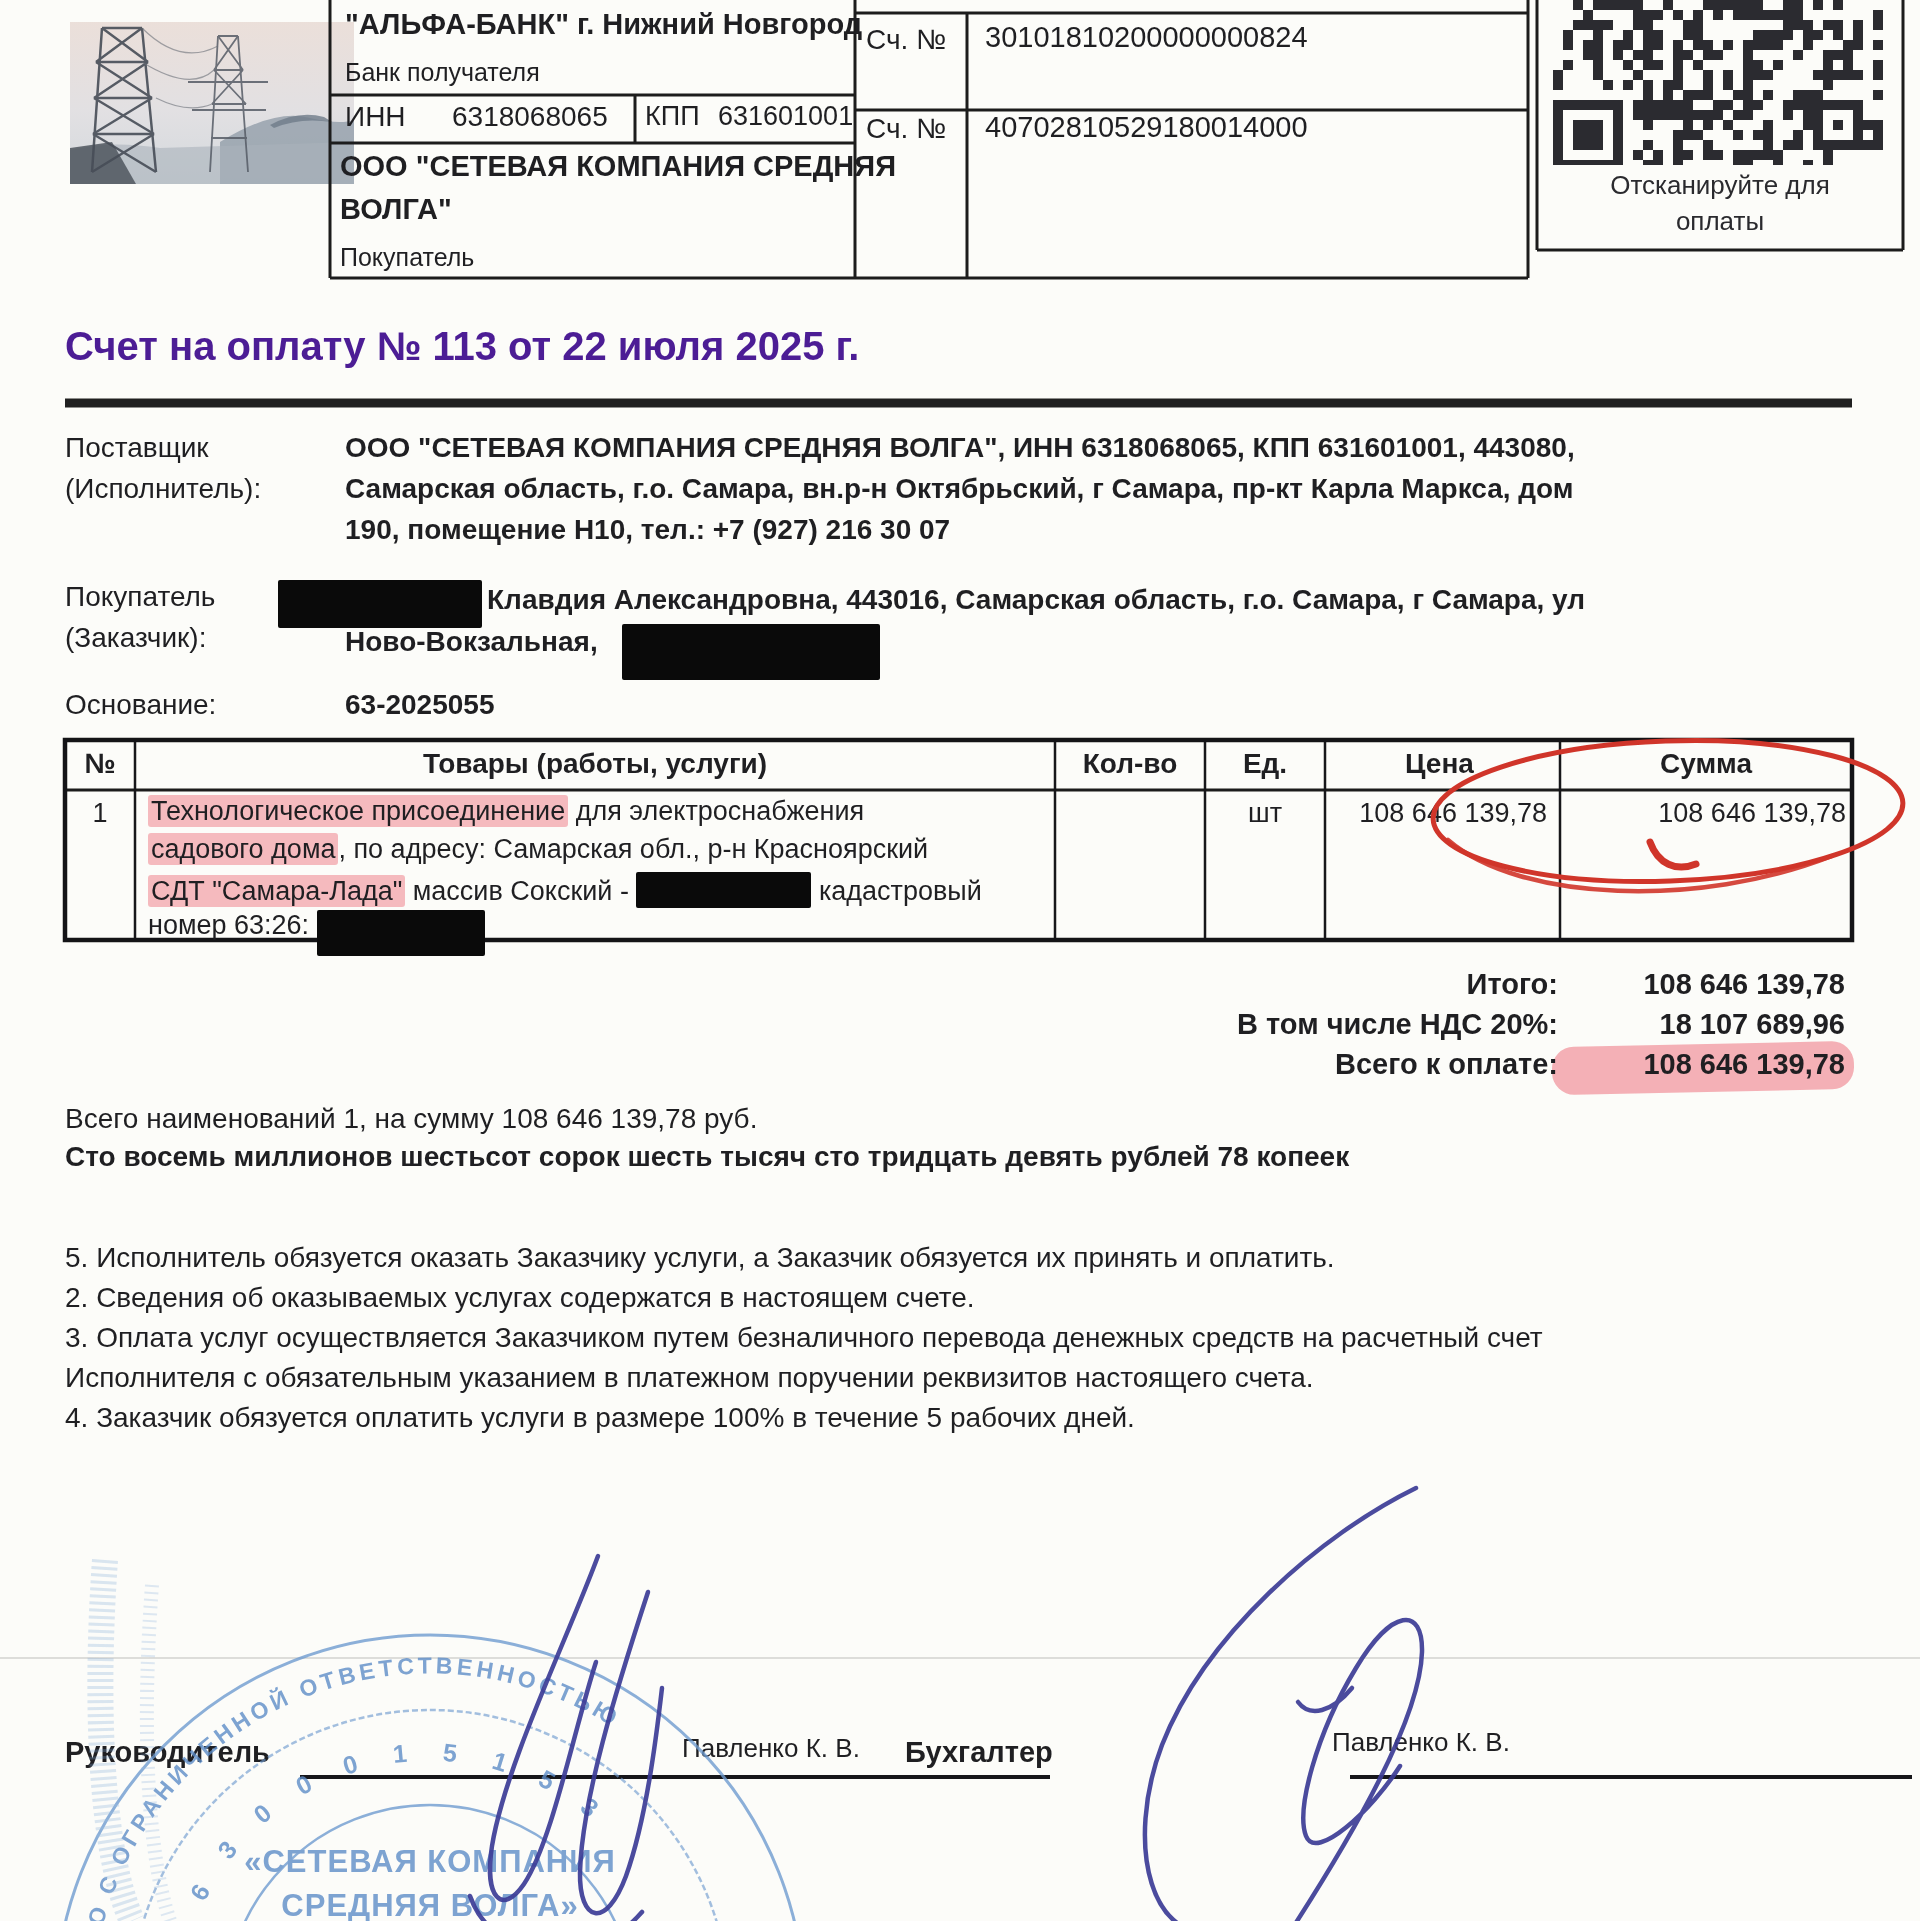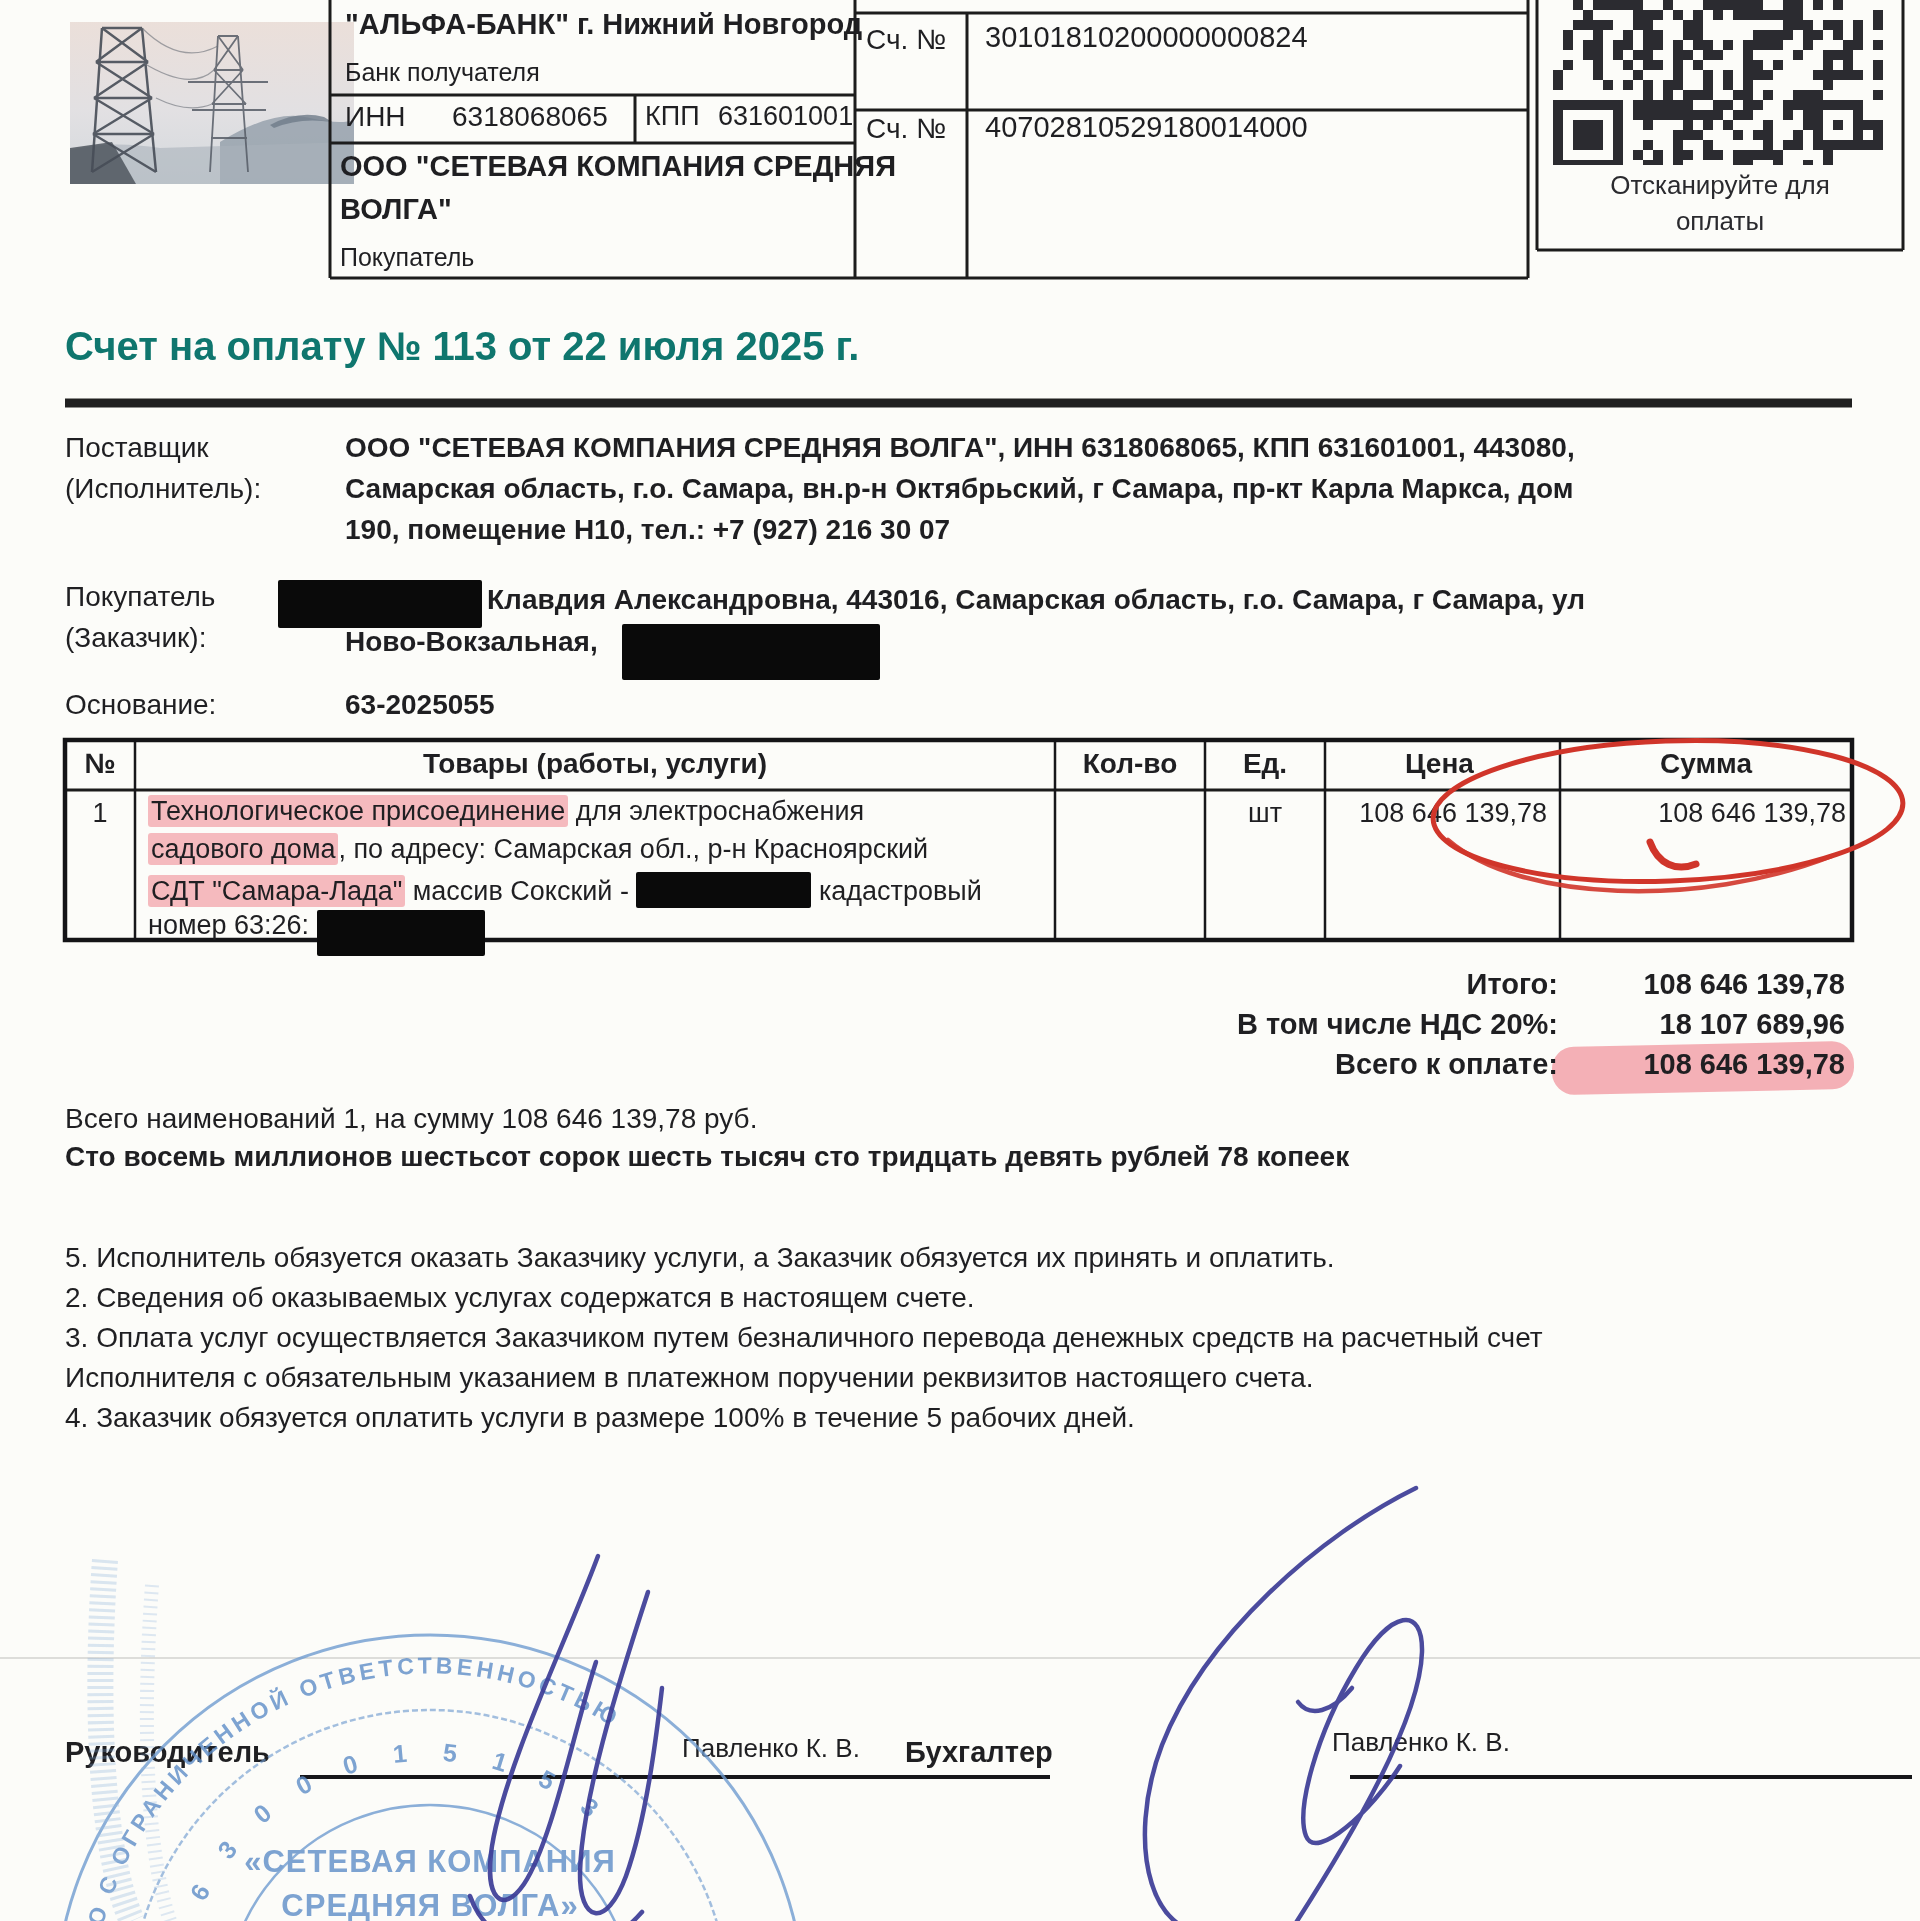--- a/index.html
+++ b/index.html
@@ -315,21 +315,21 @@
       <rect x="0" y="100" width="70" height="70" fill="#2b2b30"></rect>
       <rect x="10" y="110" width="50" height="50" fill="#fcfcf9"></rect>
       <rect x="20" y="120" width="30" height="30" fill="#2b2b30"></rect>
       <rect x="260" y="100" width="50" height="50" fill="#2b2b30"></rect>
       <rect x="270" y="110" width="30" height="30" fill="#fcfcf9"></rect>
       <rect x="280" y="120" width="10" height="10" fill="#2b2b30"></rect>
     </svg>
   <div class="abs c" style="left:1545px;top:170px;width:350px;font-size:26px;color:#2a2a2e;">Отсканируйте для</div>
   <div class="abs c" style="left:1545px;top:206px;width:350px;font-size:26px;color:#2a2a2e;">оплаты</div>
 
-  <div class="abs b" style="left:65px;top:324px;font-size:40px;color:#0f766e;text-align:center;">Счет на оплату № 113 от 22 июля 2025 г.</div>
+  <div class="abs b" style="left:65px;top:324px;font-size:40px;color:#4c1d95;text-align:center;">Счет на оплату № 113 от 22 июля 2025 г.</div>
 
   <div class="abs" style="left:65px;top:432px;font-size:28px;">Поставщик</div>
   <div class="abs" style="left:65px;top:473px;font-size:28px;">(Исполнитель):</div>
   <div class="abs b" style="left:345px;top:432px;font-size:28px;">ООО "СЕТЕВАЯ КОМПАНИЯ СРЕДНЯЯ ВОЛГА", ИНН 6318068065, КПП 631601001, 443080,</div>
   <div class="abs b" style="left:345px;top:473px;font-size:28px;">Самарская область, г.о. Самара, вн.р-н Октябрьский, г Самара, пр-кт Карла Маркса, дом</div>
   <div class="abs b" style="left:345px;top:514px;font-size:28px;">190, помещение Н10, тел.: +7 (927) 216 30 07</div>
 
   <div class="abs" style="left:65px;top:581px;font-size:28px;text-align:center;">Покупатель</div>
   <div class="abs" style="left:65px;top:622px;font-size:28px;text-align:right;">(Заказчик):</div>
   <div class="redact" style="left:278px;top:580px;width:204px;height:48px;"></div>

